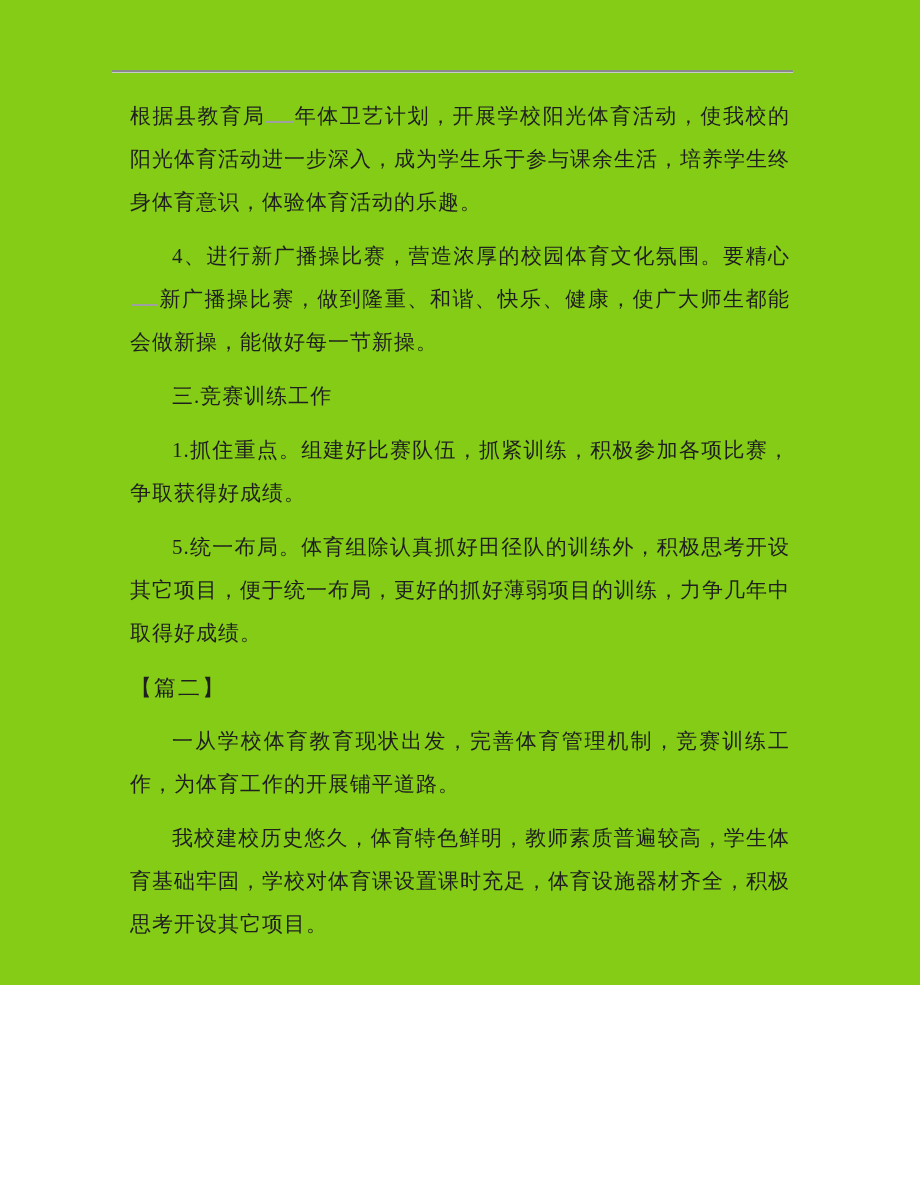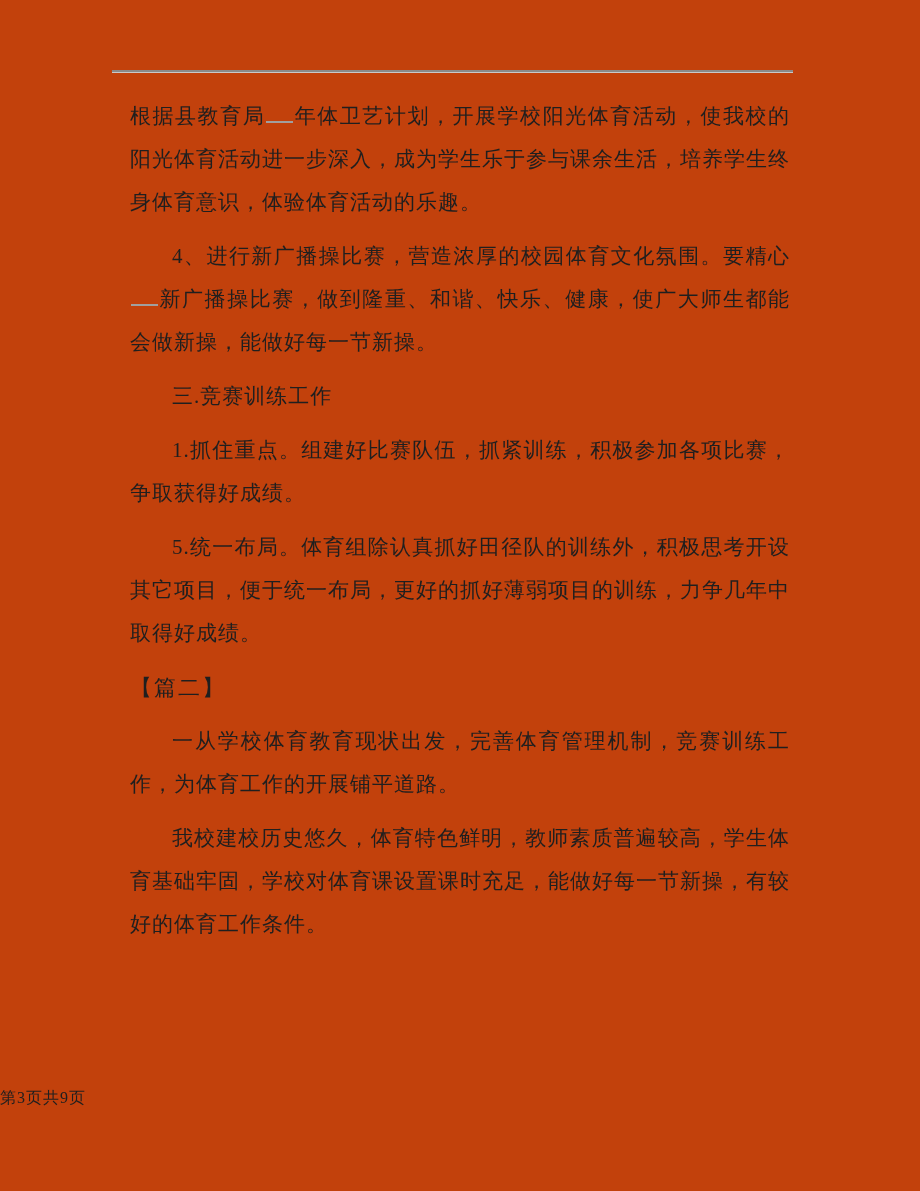--- a/index.html
+++ b/index.html
@@ -3,22 +3,22 @@
 <meta charset="utf-8">
 <style>
   html, body {
     margin: 0;
     padding: 0;
     background: #ffffff;
   }
   .page {
     position: relative;
     width: 920px;
-    height: 1191px;
-    background: #c2410c;
+    height: 985px;
+    background: #84cc16;
     overflow: hidden;
     font-family: "Liberation Serif", "DejaVu Serif", serif;
   }
   .top-rule {
     position: absolute;
     left: 112px;
     top: 70px;
     width: 681px;
     height: 2px;
     background: var(--rule-color, #8a8a8a);
@@ -76,16 +76,16 @@
 <div class="page">
   <div class="top-rule"></div>
   <div class="doc-body">
       <p class="">根据县教育局<span class="blank"></span>年体卫艺计划，开展学校阳光体育活动，使我校的阳光体育活动进一步深入，成为学生乐于参与课余生活，培养学生终身体育意识，体验体育活动的乐趣。</p>
       <p class="indent">4、进行新广播操比赛，营造浓厚的校园体育文化氛围。要精心<span class="blank"></span>新广播操比赛，做到隆重、和谐、快乐、健康，使广大师生都能会做新操，能做好每一节新操。</p>
       <h3 class="heading-indent">三.竞赛训练工作</h3>
       <p class="indent">1.抓住重点。组建好比赛队伍，抓紧训练，积极参加各项比赛，争取获得好成绩。</p>
       <p class="indent">5.统一布局。体育组除认真抓好田径队的训练外，积极思考开设其它项目，便于统一布局，更好的抓好薄弱项目的训练，力争几年中取得好成绩。</p>
       <h3 class="heading-center">【篇二】</h3>
       <p class="indent">一从学校体育教育现状出发，完善体育管理机制，竞赛训练工作，为体育工作的开展铺平道路。</p>
-      <p class="indent">我校建校历史悠久，体育特色鲜明，教师素质普遍较高，学生体育基础牢固，学校对体育课设置课时充足，能做好每一节新操，有较好的体育工作条件。</p>
+      <p class="indent">我校建校历史悠久，体育特色鲜明，教师素质普遍较高，学生体育基础牢固，学校对体育课设置课时充足，体育设施器材齐全，积极思考开设其它项目。</p>
     </div>
   <div class="page-footer">第3页共9页</div>
 </div>
 
 </body></html>

